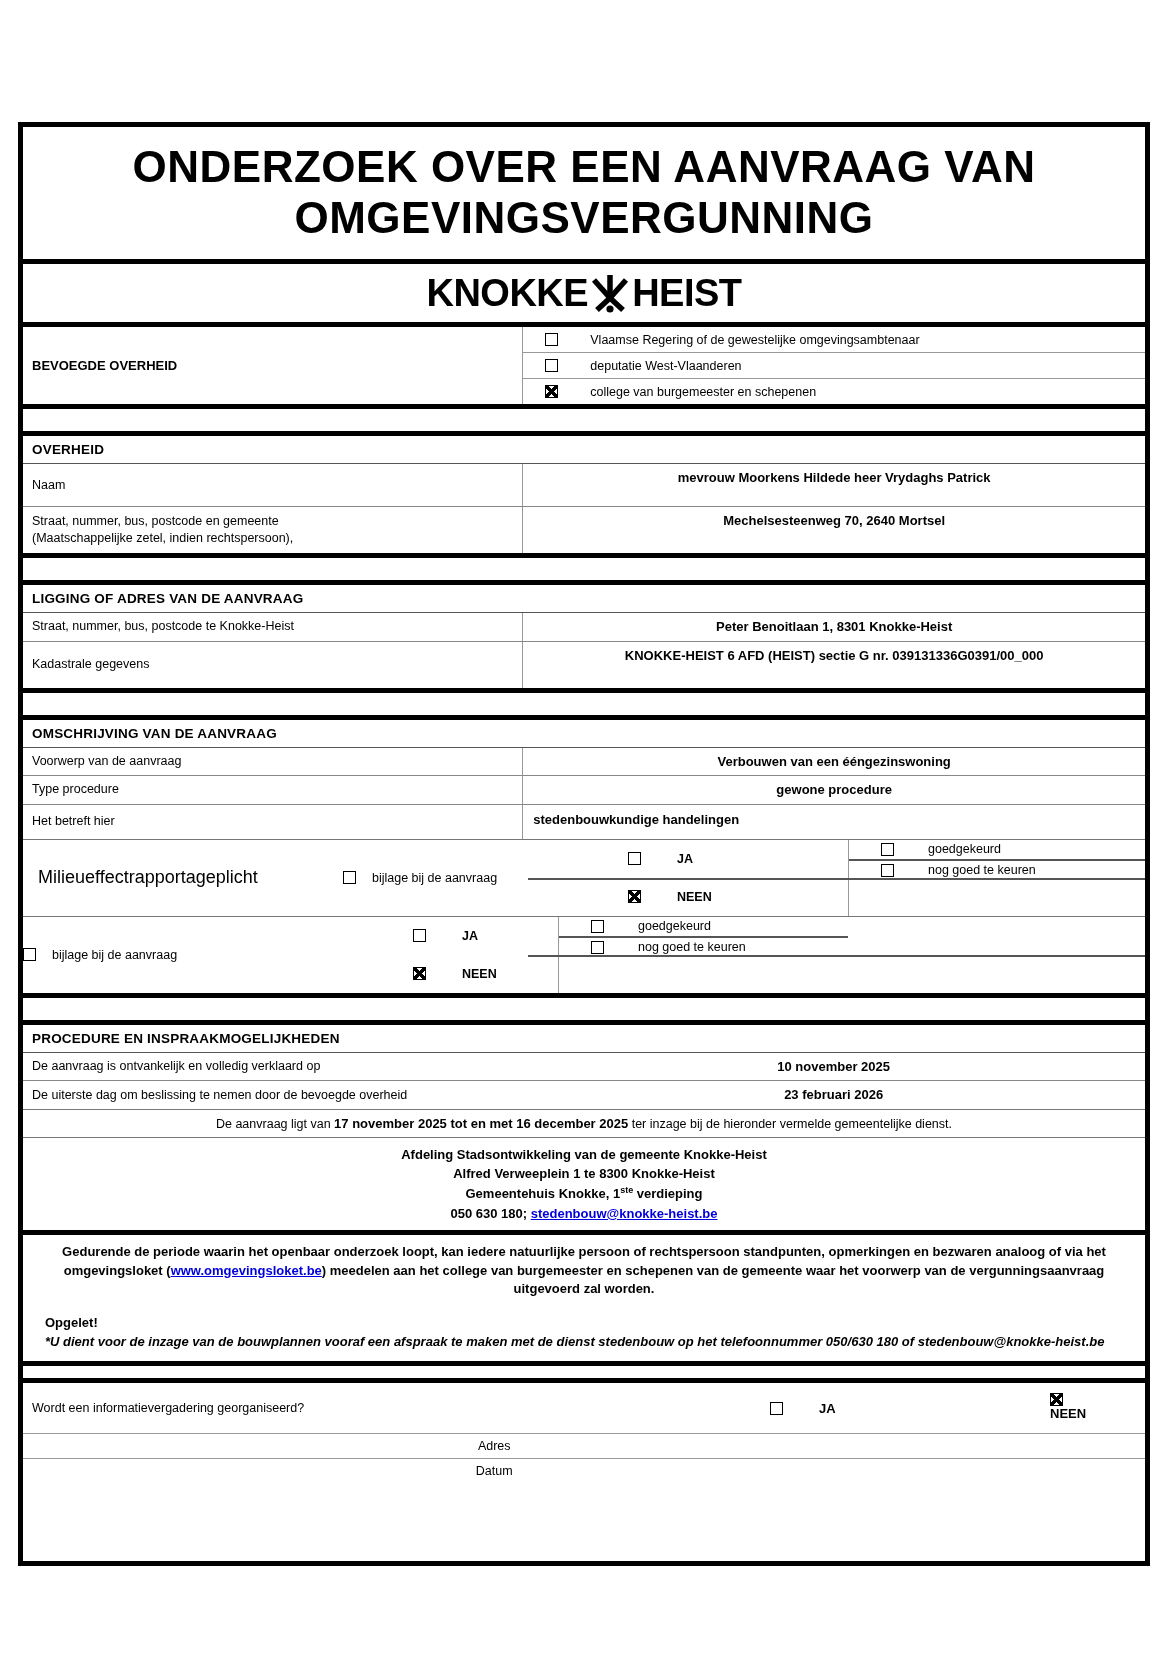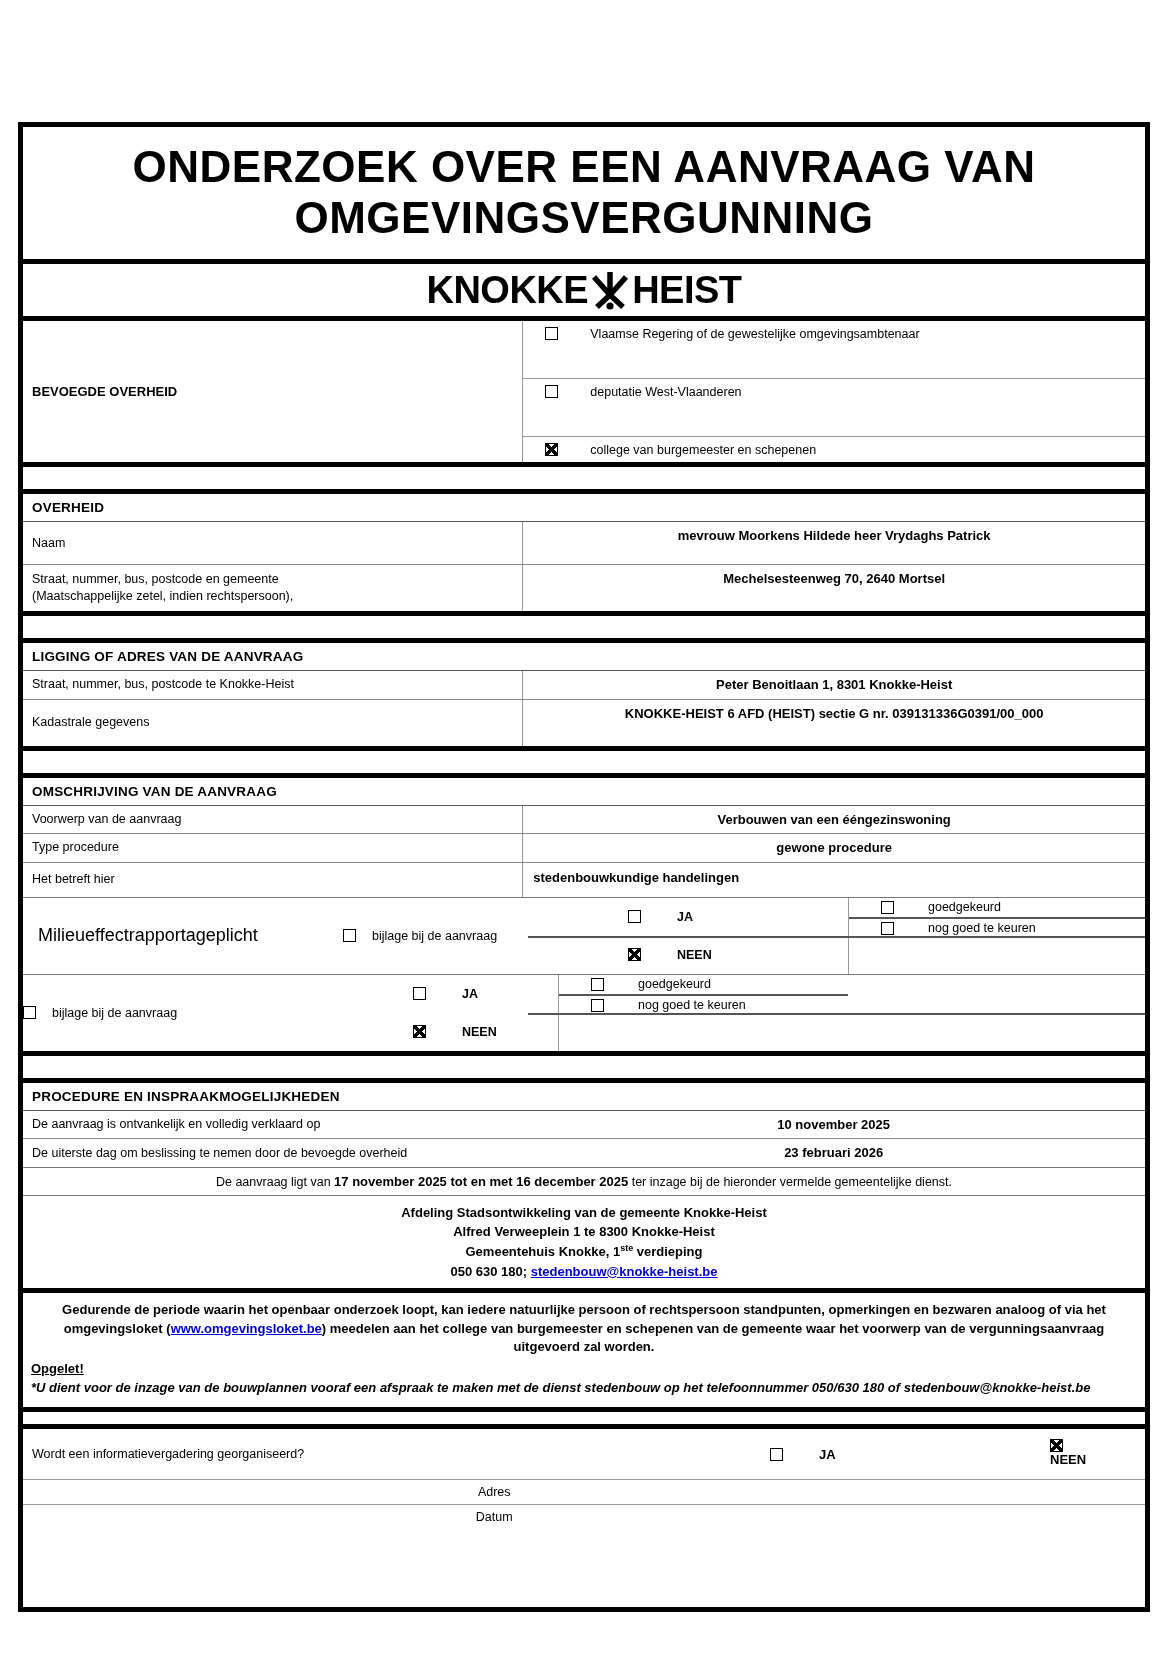--- a/index.html
+++ b/index.html
@@ -4,41 +4,41 @@
 <style>
   html,body{margin:0;padding:0;background:#fff;}
   body{width:1169px;height:1654px;position:relative;font-family:"Liberation Sans",sans-serif;color:#000;}
   .doc{position:absolute;left:18px;top:122px;width:1132px;border:5px solid #000;background:#fff;box-sizing:border-box;}
   .hbar{height:5px;background:#000;}
   .hgap{height:22px;background:#fff;}
 
   
   .titlebox{padding:14px 10px 16px;text-align:center;}
   .title-line{font-size:44px;line-height:1.16;font-weight:900;letter-spacing:0.5px;}
-  .logorow{height:52px;display:flex;align-items:center;justify-content:center;}
+  .logorow{height:58px;display:flex;align-items:center;justify-content:center;}
   .logotext{font-size:38px;font-weight:800;letter-spacing:-0.5px;display:flex;align-items:center;}
   .logoicon{width:40px;height:40px;margin:0 2px;}
 
   
   .sec-header{font-weight:bold;font-size:13.5px;padding:6px 9px;border-bottom:1px solid #555;letter-spacing:0.2px;}
   .row{display:grid;grid-template-columns:44.5% 1fr;align-items:stretch;}
   .row + .row{border-top:1px solid #888;}
   .cell-l{padding:5px 9px;font-size:12.5px;display:flex;flex-direction:column;justify-content:center;line-height:1.35;}
   .cell-r{border-left:1px solid #999;padding:5px 10px;font-size:13px;font-weight:bold;display:flex;justify-content:center;line-height:1.35;}
 
   
   .cb{display:inline-block;width:11px;height:11px;border:1.5px solid #000;background:#fff;position:relative;flex:none;vertical-align:middle;}
   .cb.checked::before{content:"";position:absolute;inset:0;
     background:linear-gradient(45deg,transparent 40%,#000 40%,#000 60%,transparent 60%),
                linear-gradient(135deg,transparent 40%,#000 40%,#000 60%,transparent 60%);}
 
   
   .bevoegde{display:grid;grid-template-columns:44.5% 1fr;}
   .bevoegde .label{padding:8px 9px;font-size:13px;font-weight:bold;display:flex;align-items:center;}
-  .bevoegde .opts{border-left:1px solid #999;display:flex;flex-direction:column;gap:32px;}
+  .bevoegde .opts{border-left:1px solid #999;display:flex;flex-direction:column;}
   .opt{display:flex;align-items:center;min-height:25px;padding-left:22px;font-size:12.5px;}
   .opt + .opt{border-top:1px solid #999;}
   .opt .olabel{margin-left:32px;}
 
   
   .raprow{display:grid;grid-template-columns:320px 215px 290px 1fr;position:relative;height:76px;border-top:1px solid #777;}
   .raprow .rlabel{display:flex;align-items:center;padding-left:15px;font-size:18px;}
   .raprow .bijlage{display:flex;align-items:center;font-size:12.5px;}
   .raprow .bijlage .olabel{margin-left:16px;}
   .raprow .midline{position:absolute;left:505px;right:0;top:50%;border-top:2px solid #555;}
@@ -48,23 +48,23 @@
   .keuren{border-left:1px solid #999;display:flex;flex-direction:column;font-size:12.5px;}
   .keuren .q{height:19px;display:flex;align-items:center;padding-left:32px;}
   .keuren .q .olabel{margin-left:34px;}
   .keuren .q1{border-bottom:2px solid #555;}
 
   
   .inzage{border-top:1px solid #777;text-align:center;font-size:12.5px;padding:6px 4px;}
   .inzage b{font-size:13px;}
   .dienst{border-top:1px solid #777;text-align:center;font-weight:bold;font-size:13px;line-height:1.5;padding:7px 4px;}
   a.link{color:#0000dd;text-decoration:underline;font-weight:bold;cursor:pointer;}
-  .bezwaar{padding:8px 8px 10px;font-size:13px;line-height:1.42;}
+  .bezwaar{padding:8px 22px 10px;font-size:13px;line-height:1.42;}
   .bezwaar .p1{font-weight:bold;text-align:center;}
-  .bezwaar .opgelet{font-weight:bold;text-decoration:underline;margin-top:4px;}
+  .bezwaar .opgelet{font-weight:bold;margin-top:16px;}
   .bezwaar .note{font-weight:bold;font-style:italic;}
   .inforow{display:grid;grid-template-columns:1fr 300px 86px;align-items:center;padding:6px 9px;min-height:38px;}
   .inforow .ilabel{font-size:12.5px;}
   .inforow .jagroup{display:flex;align-items:center;padding-left:20px;font-size:13px;font-weight:bold;}
   .inforow .jagroup .olabel{margin-left:36px;}
   .inforow .neengroup{display:flex;flex-direction:column;align-items:flex-start;font-size:13px;font-weight:bold;line-height:1.3;}
   .miniRow{border-top:1px solid #999;height:24px;position:relative;}
   .miniRow .mlabel{position:absolute;left:0;top:0;width:84%;height:100%;display:flex;align-items:center;justify-content:center;font-size:12.5px;}
   .endspace{height:78px;}
   sup{font-size:9px;}

